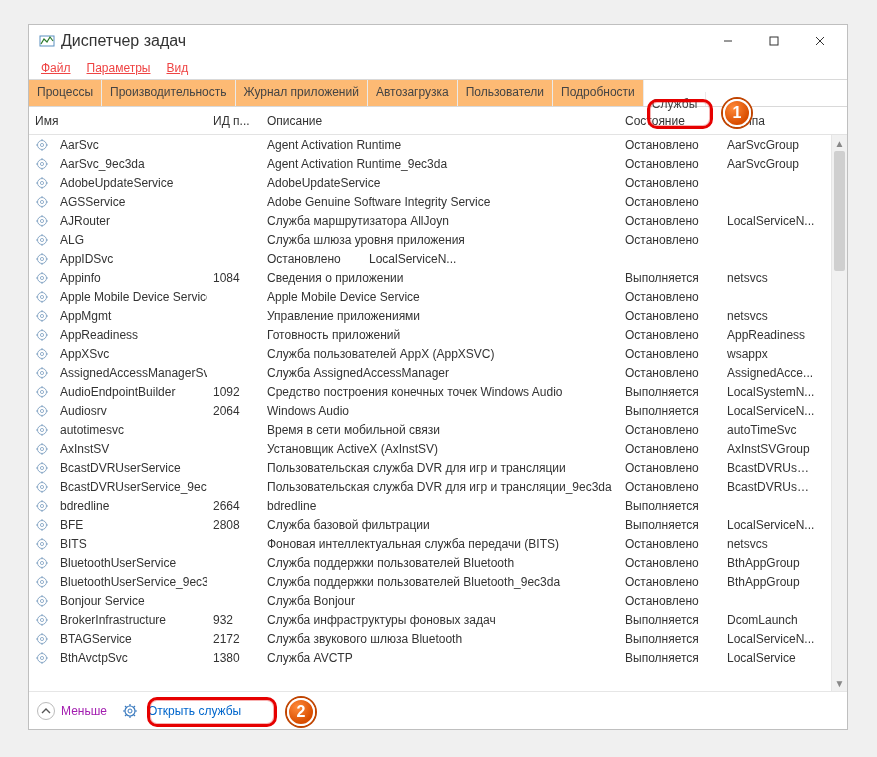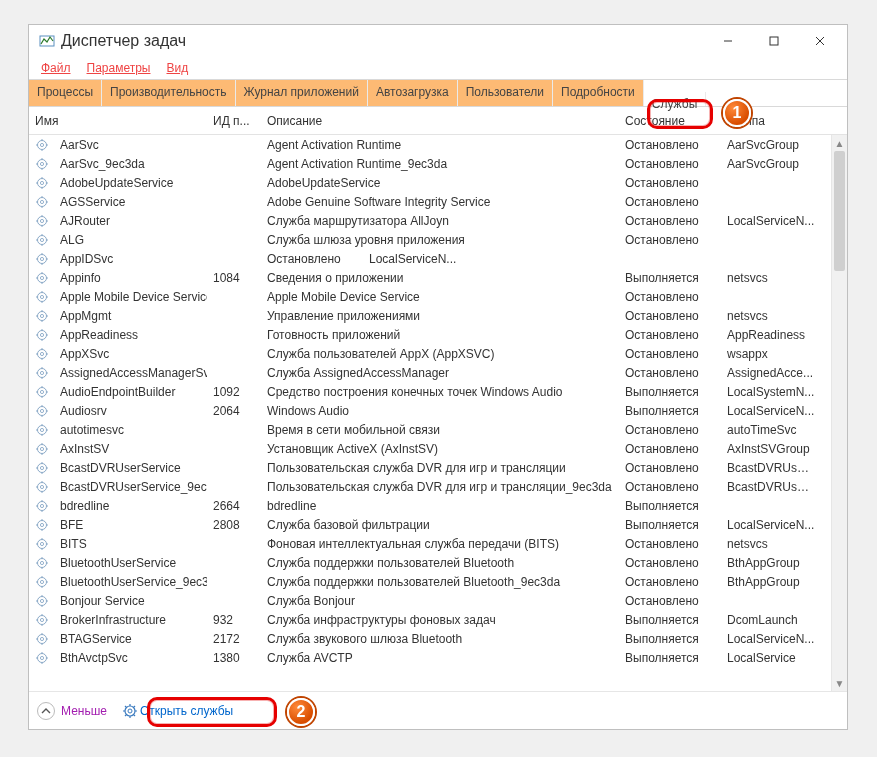--- a/index.html
+++ b/index.html
@@ -51,21 +51,21 @@
   
   .vscroll { position: absolute; right: 0; top: 0; bottom: 0; width: 16px; background: #f1f1f1; border-left: 1px solid #e6e6e6; }
   .vscroll .arrow { height: 16px; display: flex; align-items: center; justify-content: center; color: #888; font-size: 10px; }
   .vscroll .thumb { position: absolute; left: 2px; right: 2px; top: 16px; height: 120px; background: #cfcfcf; border-radius: 2px; }
 
   
   .footer { display: flex; align-items: center; height: 38px; padding: 0 8px; border-top: 1px solid #e6e6e6; gap: 8px; }
   .fewer { display: flex; align-items: center; gap: 6px; font-size: 12px; color: #a21caf; }
   .fewer .circ { width: 18px; height: 18px; border-radius: 50%; border: 1px solid #bbb; display: flex; align-items: center; justify-content: center; }
   .fewer .circ svg { width: 10px; height: 10px; }
-  .openlink { display: flex; align-items: center; gap: 2px; border: 1px solid transparent; padding: 2px 6px; }
+  .openlink { display: flex; align-items: center; gap: 10px; border: 1px solid transparent; padding: 2px 6px; }
   .openlink .lk-icon { width: 16px; height: 16px; }
   .openlink .lk-icon svg { width: 16px; height: 16px; }
   .openlink .lk-text { font-size: 12px; color: #0066cc; }
 
   
   .hl { position: absolute; border: 3px solid #e60000; border-radius: 10px; pointer-events: none; box-shadow: 0 0 0 1px rgba(230,0,0,0.3) inset; }
   .badge { position: absolute; width: 28px; height: 28px; border-radius: 50%; background: radial-gradient(circle at 35% 30%, #ff8a3a, #d94d00 70%); border: 2px solid #fff; box-shadow: 0 0 0 2px #c04400; color: #fff; font-weight: bold; font-size: 16px; display: flex; align-items: center; justify-content: center; pointer-events: none; }
 </style>
 </head>
 <body>

